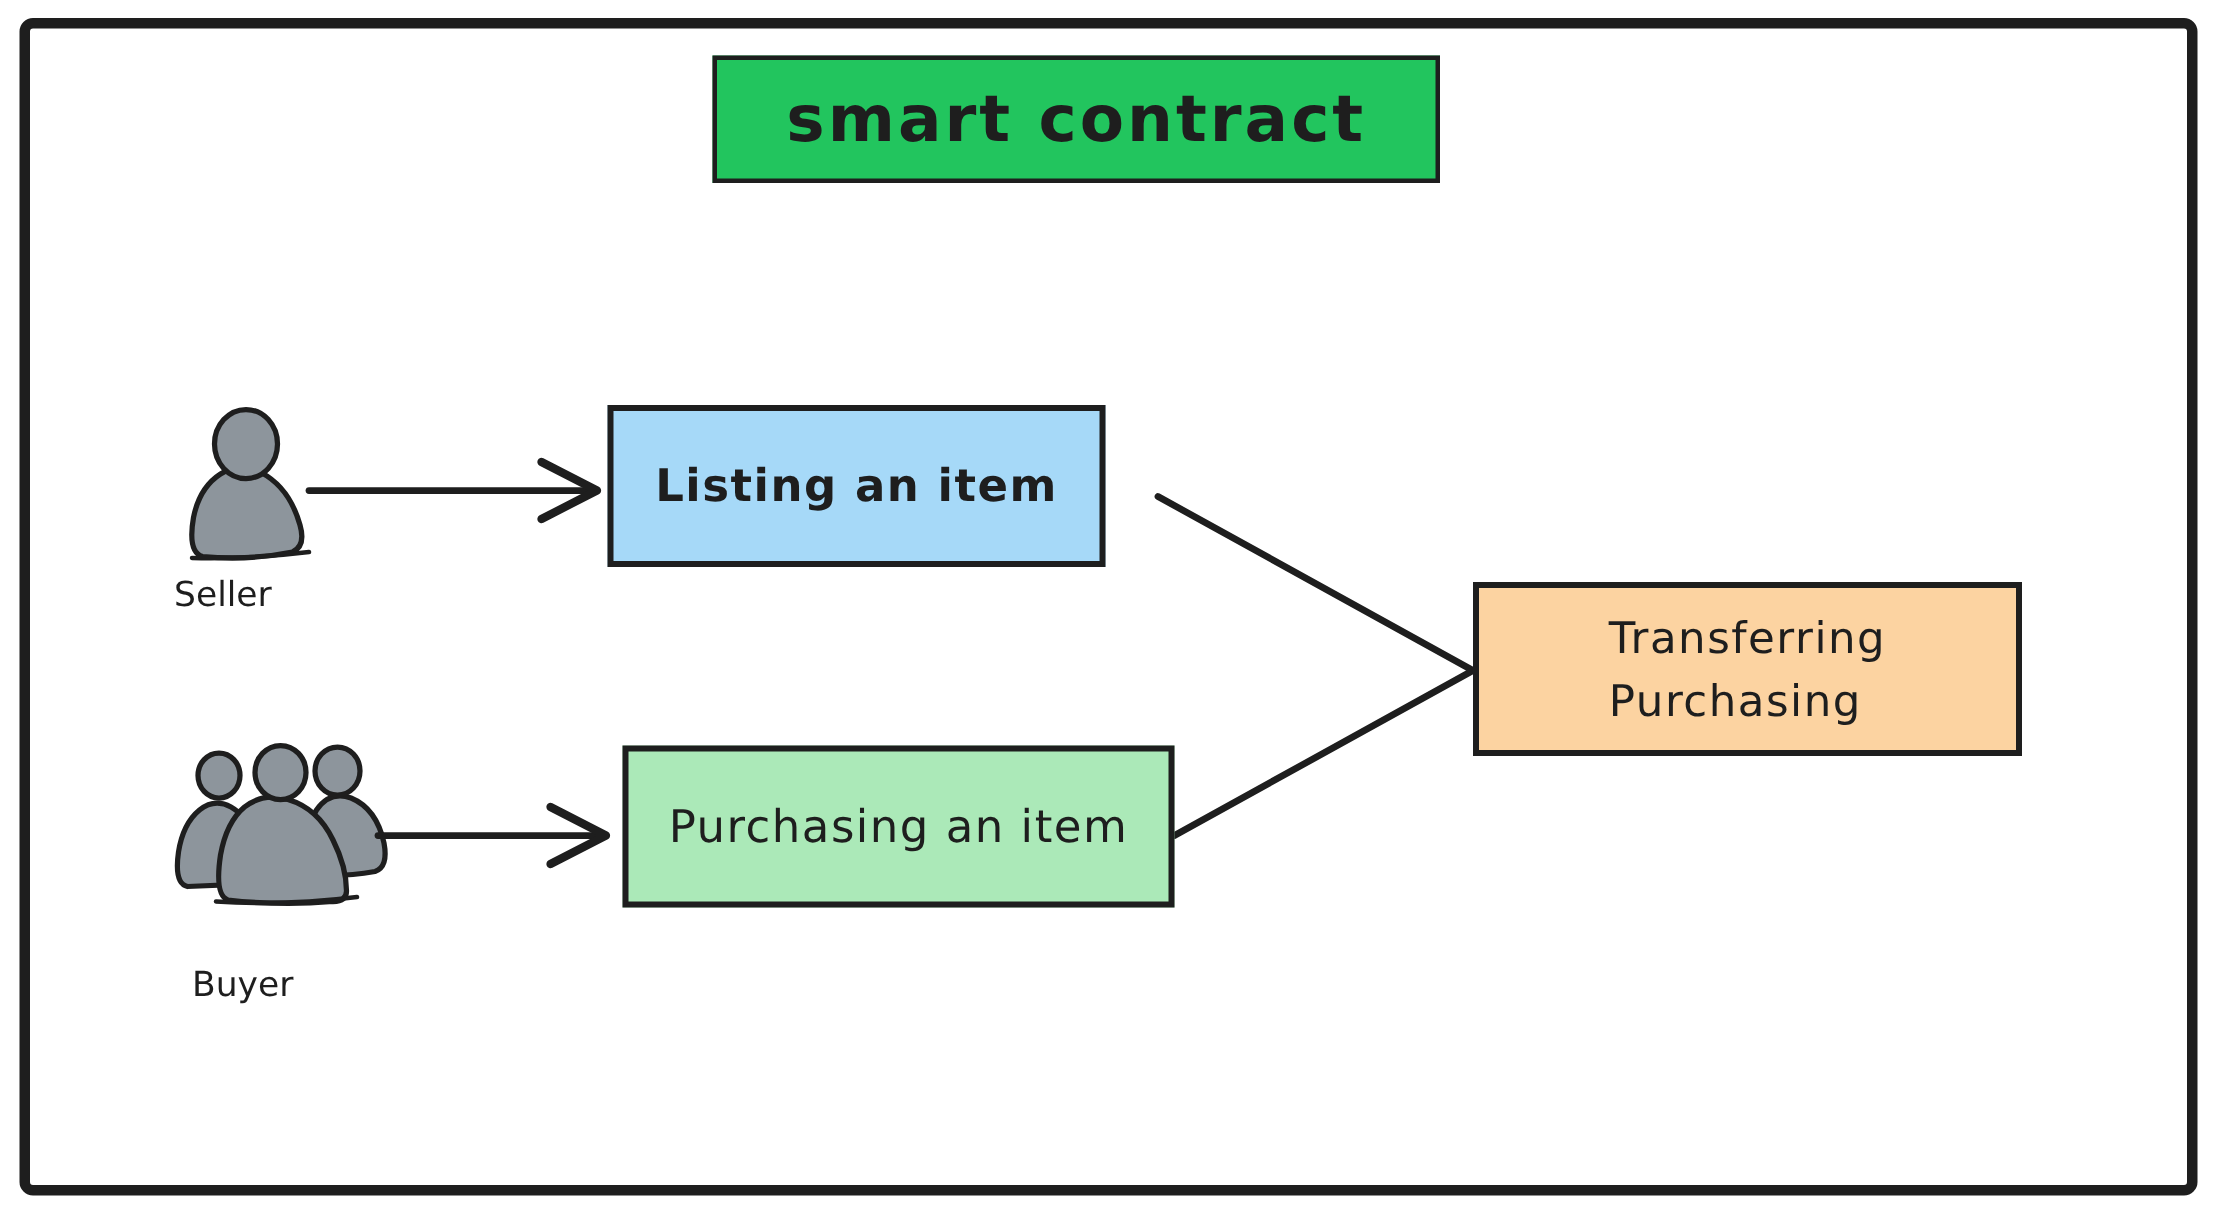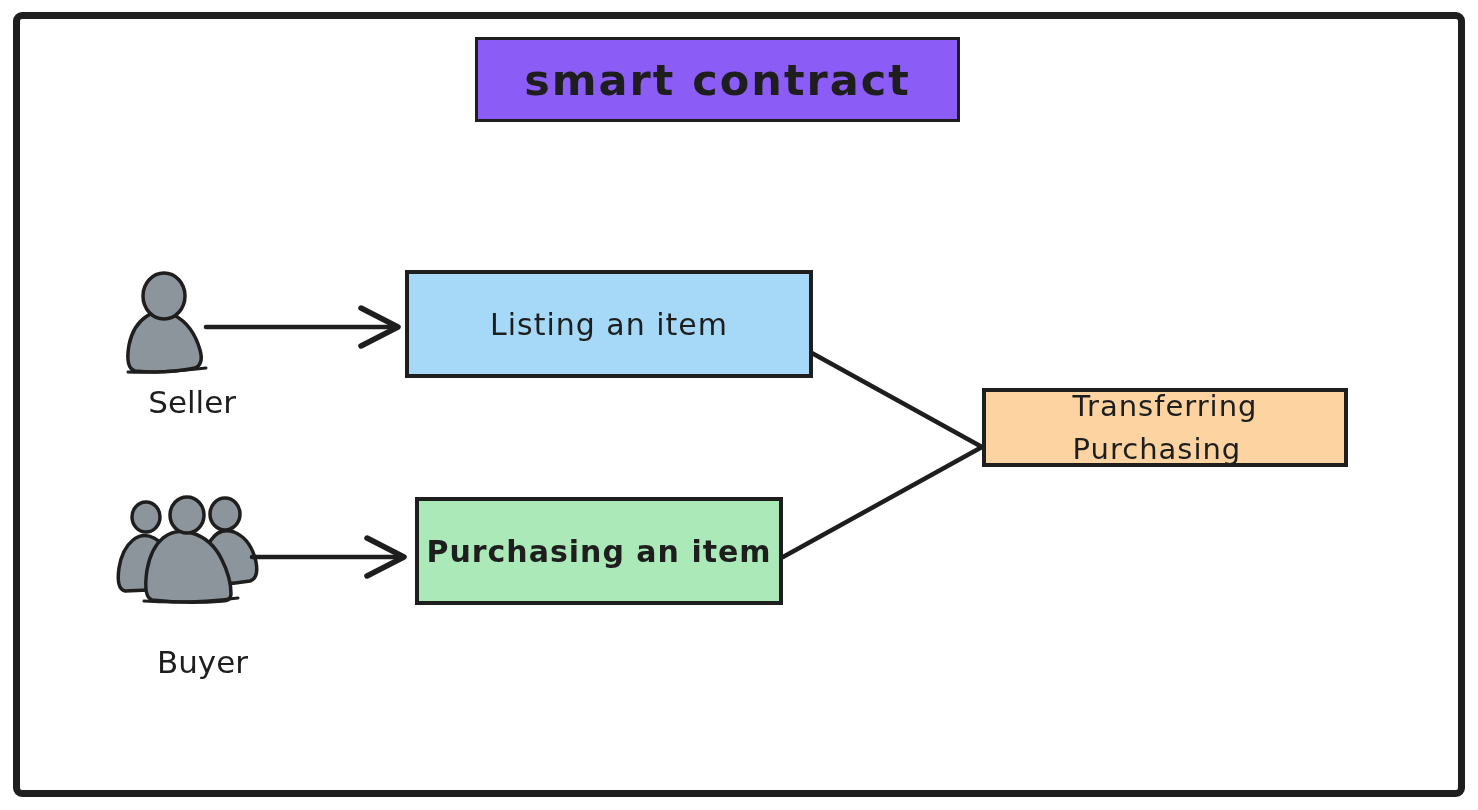--- a/index.html
+++ b/index.html
@@ -32,28 +32,28 @@
     letter-spacing: 2px;
   }
   .node {
     position: absolute;
     border: 4px solid var(--stroke, #1e1e1e);
     display: flex; align-items: center; justify-content: center;
     font-size: 30px;
     letter-spacing: 1px;
     z-index: 2;
   }
-  .node-listing      { left: 405px; top: 270px; width: 408px; height: 108px; }
+  .node-listing      { left: 405px; top: 270px; width: 332px; height: 108px; font-weight: bold; }
   .node-purchasing   { left: 415px; top: 497px; width: 368px; height: 108px; }
-  .node-transferring { left: 982px; top: 388px; width: 366px; height: 79px; font-size: 29px; }
+  .node-transferring { left: 982px; top: 388px; width: 366px; height: 116px; font-size: 29px; }
   .node-transferring .lines { text-align: left; line-height: 1.45; }
   .actor-label {
     position: absolute;
-    font-size: 31px;
-    text-align: right;
+    font-size: 23px;
+    text-align: left;
     width: 120px;
     z-index: 2;
   }
   .label-seller { left: 116px; top: 384px; }
   .label-buyer  { left: 128px; top: 644px; }
   .wires {
     position: absolute;
     left: 0; top: 0;
     width: 1478px; height: 810px;
     z-index: 1;
@@ -61,21 +61,21 @@
   .wires path, .wires line { stroke: var(--stroke, #1e1e1e); }
   .icon-fill { fill: var(--icon-fill, #8d959c); stroke: var(--stroke, #1e1e1e); }
 </style>
 </head>
 <body>
 
 <div class="canvas">
 
   <div class="frame"></div>
 
-  <div class="title-box" style="background: #8b5cf6;">
+  <div class="title-box" style="background: #22c55e;">
     <span>smart contract</span>
   </div>
 
   <svg class="wires" viewBox="0 0 1478 810" fill="none" xmlns="http://www.w3.org/2000/svg">
 
     <g>
       <path class="icon-fill" stroke-width="3.5" stroke-linejoin="round" d="M135,371 Q125,368 129,345 Q133,325 147,316 Q160,308 174,315 Q193,325 200,350 Q204,364 195,368 Q165,374 135,371 Z"></path>
       <path d="M128,372 Q165,373 206,368" stroke-width="3" stroke-linecap="round"></path>
       <ellipse class="icon-fill" stroke-width="3.5" cx="164" cy="296" rx="21" ry="23"></ellipse>
     </g>
@@ -102,21 +102,21 @@
 
     <path d="M772,331 L982,447" stroke-width="4.5" stroke-linecap="round"></path>
 
     <path d="M783,557 L982,447" stroke-width="4.5" stroke-linecap="round"></path>
   </svg>
 
   <div class="node node-listing" style="background: rgb(166, 217, 248);">
     <span>Listing an item</span>
   </div>
 
-  <div class="node node-purchasing" style="background: rgb(171, 233, 184); font-weight: bold;">
+  <div class="node node-purchasing" style="background: rgb(171, 233, 184);">
     <span>Purchasing an item</span>
   </div>
 
   <div class="node node-transferring" style="background: rgb(252, 211, 161);">
     <div class="lines">
       <div>Transferring</div>
       <div>Purchasing</div>
     </div>
   </div>
 

